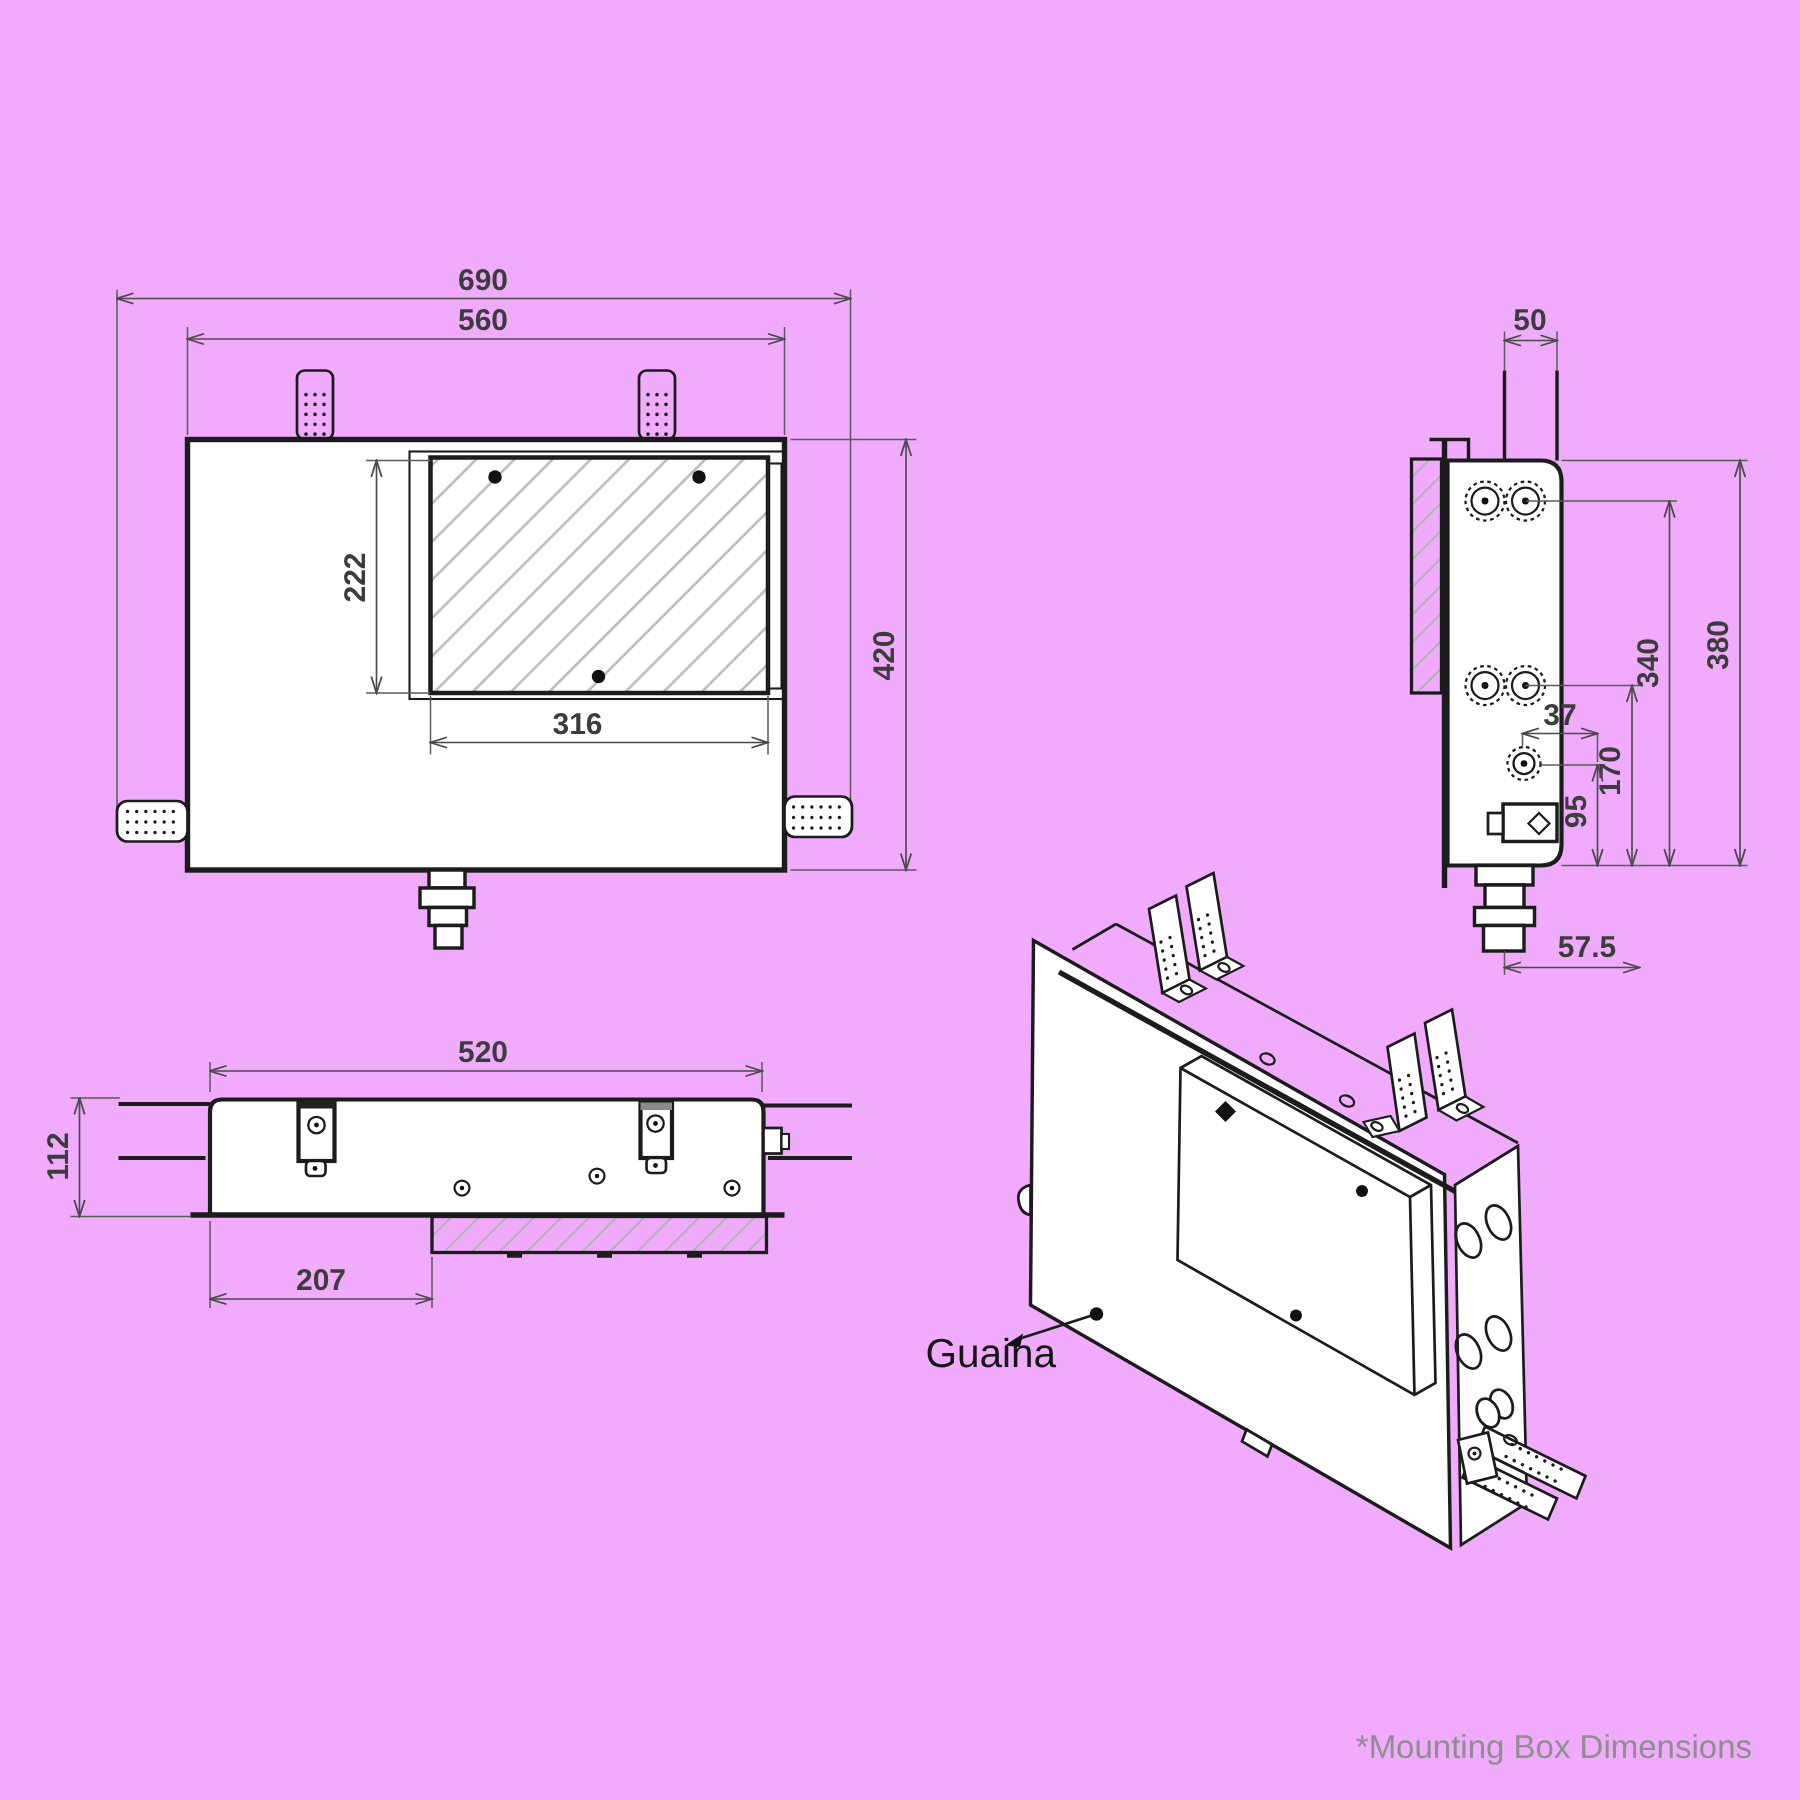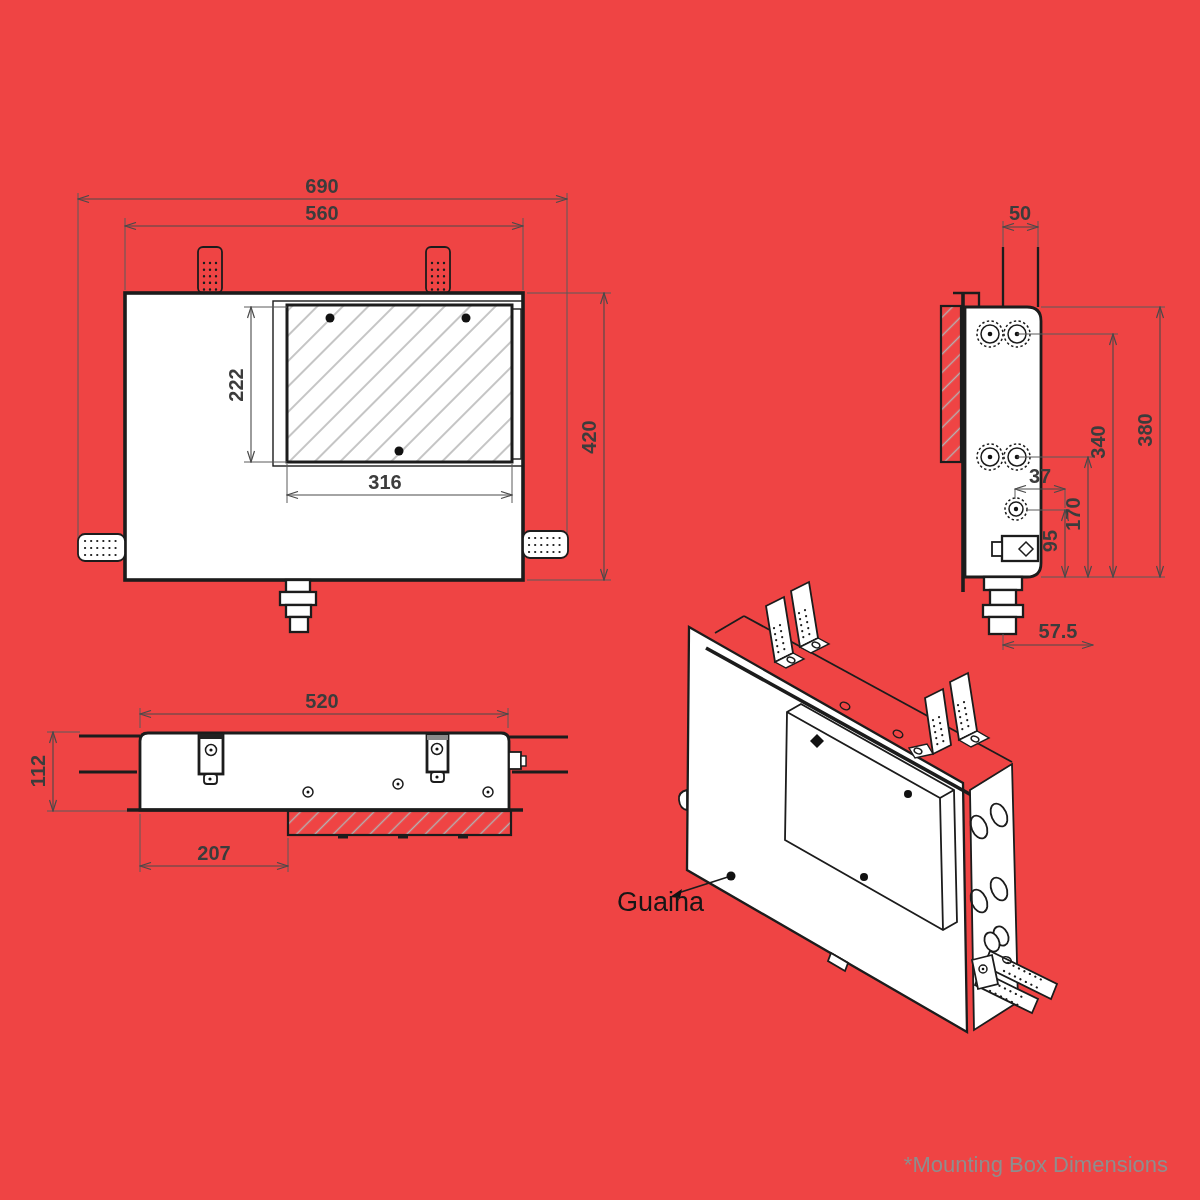--- a/index.html
+++ b/index.html
@@ -1,16 +1,16 @@
 <!DOCTYPE html>
 <html><head>
 <meta charset="utf-8">
 <style>
   html,body{margin:0;padding:0;background:#ffffff;}
-  .stage{position:relative;width:1200px;height:1200px;background:#ef4444;overflow:hidden;
+  .stage{position:relative;width:1200px;height:1200px;background:#f0abfc;overflow:hidden;
          font-family:"Liberation Sans", sans-serif;}
   svg{display:block;}
   .ln   {stroke:#1c1c1c;fill:none;}
   .w4   {stroke-width:3.6;}
   .w3   {stroke-width:2.8;}
   .w25  {stroke-width:2.3;}
   .w2   {stroke-width:1.8;}
   .w15  {stroke-width:1.4;}
   .dimln{stroke:#4a4a4a;stroke-width:1.1;fill:none;}
   .extln{stroke:#5a5a5a;stroke-width:1.0;fill:none;}

